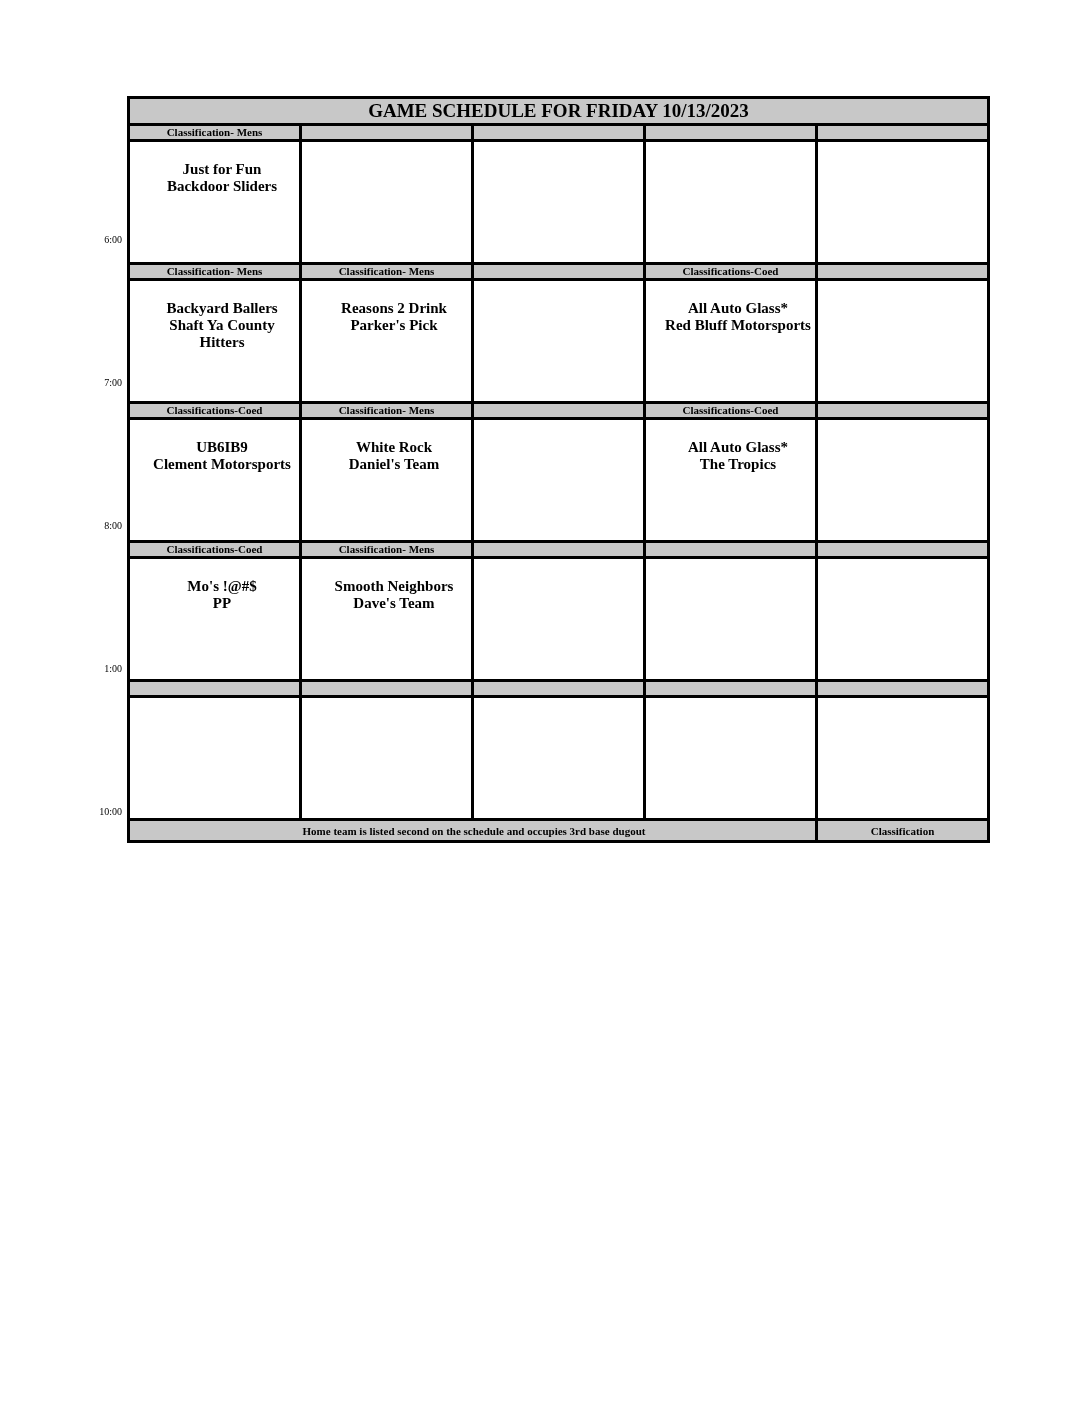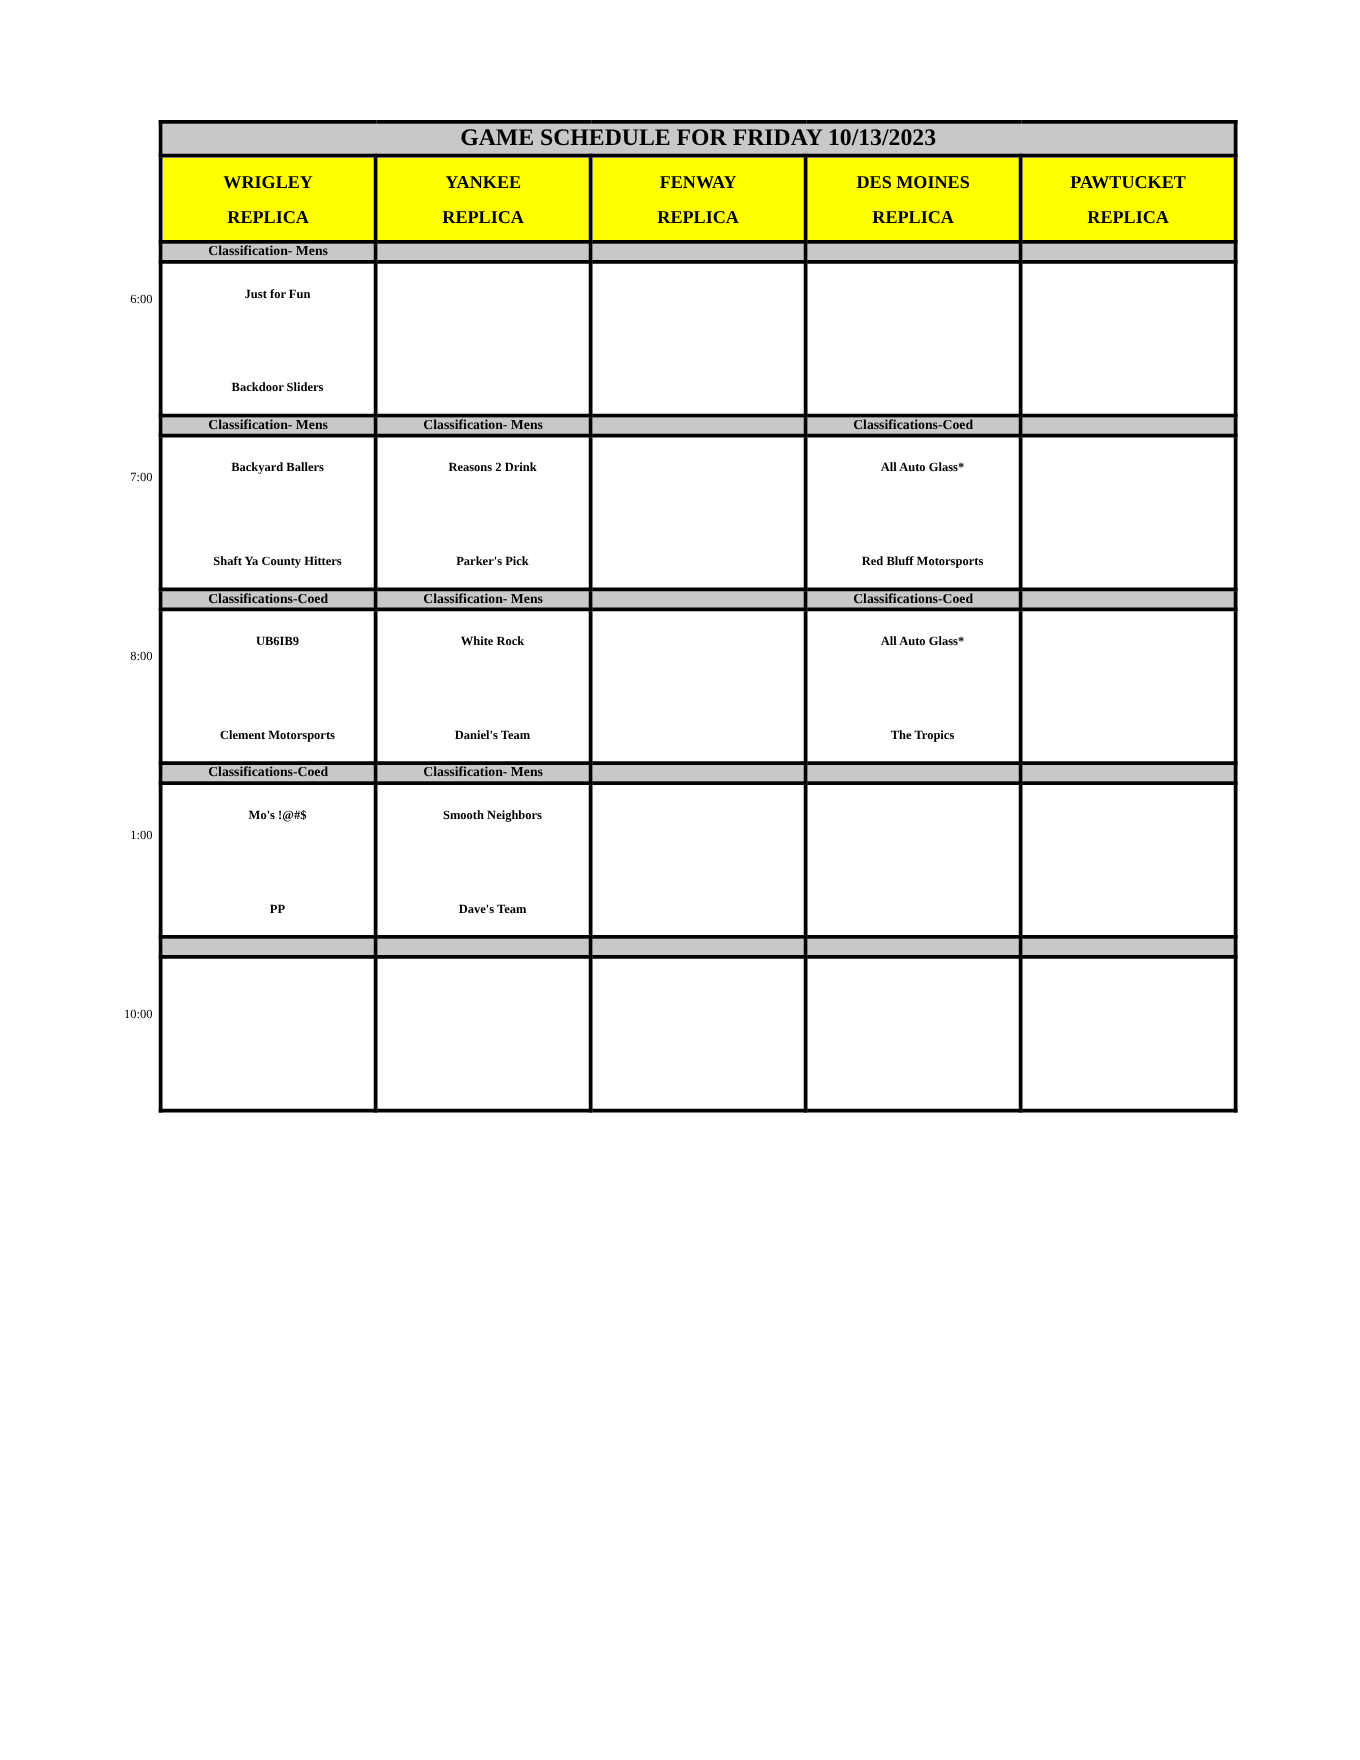--- a/index.html
+++ b/index.html
@@ -24,23 +24,23 @@
   }
   .header-row td { background:var(--header-bg,#ffff00); height:66px; font-size:14.5px; padding:0; }
   .venue-name { margin-top:2px; }
   .venue-type { margin-top:11px; }
   .class-row td {
     background:var(--band-bg,#c8c8c8); height:13px; line-height:13px;
     font-size:11px; border-width:2px; padding:0;
   }
   .game-row td { height:120px; padding:0; }
   .game-cell-inner {
-    display:flex; flex-direction:column; justify-content:space-between;
+    display:flex; flex-direction:column; justify-content:flex-start;
     height:100%; box-sizing:border-box; padding:19px 2px 15px 17px;
-    font-size:10px;
+    font-size:15px;
   }
   .footer-row td { background:var(--band-bg,#c8c8c8); height:17px; font-size:11px; }
   .footer-note-cell { text-align:left; padding-left:4px; }
   .time-label {
     position:absolute; left:58px; width:64px; text-align:right;
     font-size:10px; font-weight:normal; line-height:12px;
   }
 </style>
 </head>
 <body>
@@ -60,42 +60,20 @@
         <col style="width:20%">
         <col style="width:20%">
         <col style="width:20%">
       </colgroup>
 
     <tbody>
         <tr class="title-row">
       <td colspan="5">GAME SCHEDULE FOR FRIDAY 10/13/2023</td>
     </tr>
 
-    <tr class="header-row">
-      <td>
-        <div class="venue-name">WRIGLEY</div>
-        <div class="venue-type">REPLICA</div>
-      </td>
-      <td>
-        <div class="venue-name">YANKEE</div>
-        <div class="venue-type">REPLICA</div>
-      </td>
-      <td>
-        <div class="venue-name">FENWAY</div>
-        <div class="venue-type">REPLICA</div>
-      </td>
-      <td>
-        <div class="venue-name">DES MOINES</div>
-        <div class="venue-type">REPLICA</div>
-      </td>
-      <td>
-        <div class="venue-name">PAWTUCKET</div>
-        <div class="venue-type">REPLICA</div>
-      </td>
-    </tr>
 
     <tr class="class-row">
       <td>Classification- Mens</td>
       <td></td>
       <td></td>
       <td></td>
       <td></td>
     </tr>
     <tr class="game-row">
       <td>
@@ -283,15 +261,19 @@
       </div>
           </td>
       <td>
             <div class="game-cell-inner">
         <div></div>
         <div></div>
       </div>
           </td>
     </tr>
 
+    <tr class="footer-row">
+      <td colspan="4" class="footer-note-cell">Home team is listed second on the schedule and occupies 3rd base dugout</td>
+      <td>Classification</td>
+    </tr>
   </tbody>
     </table>
 </div>
 
 </body></html>

